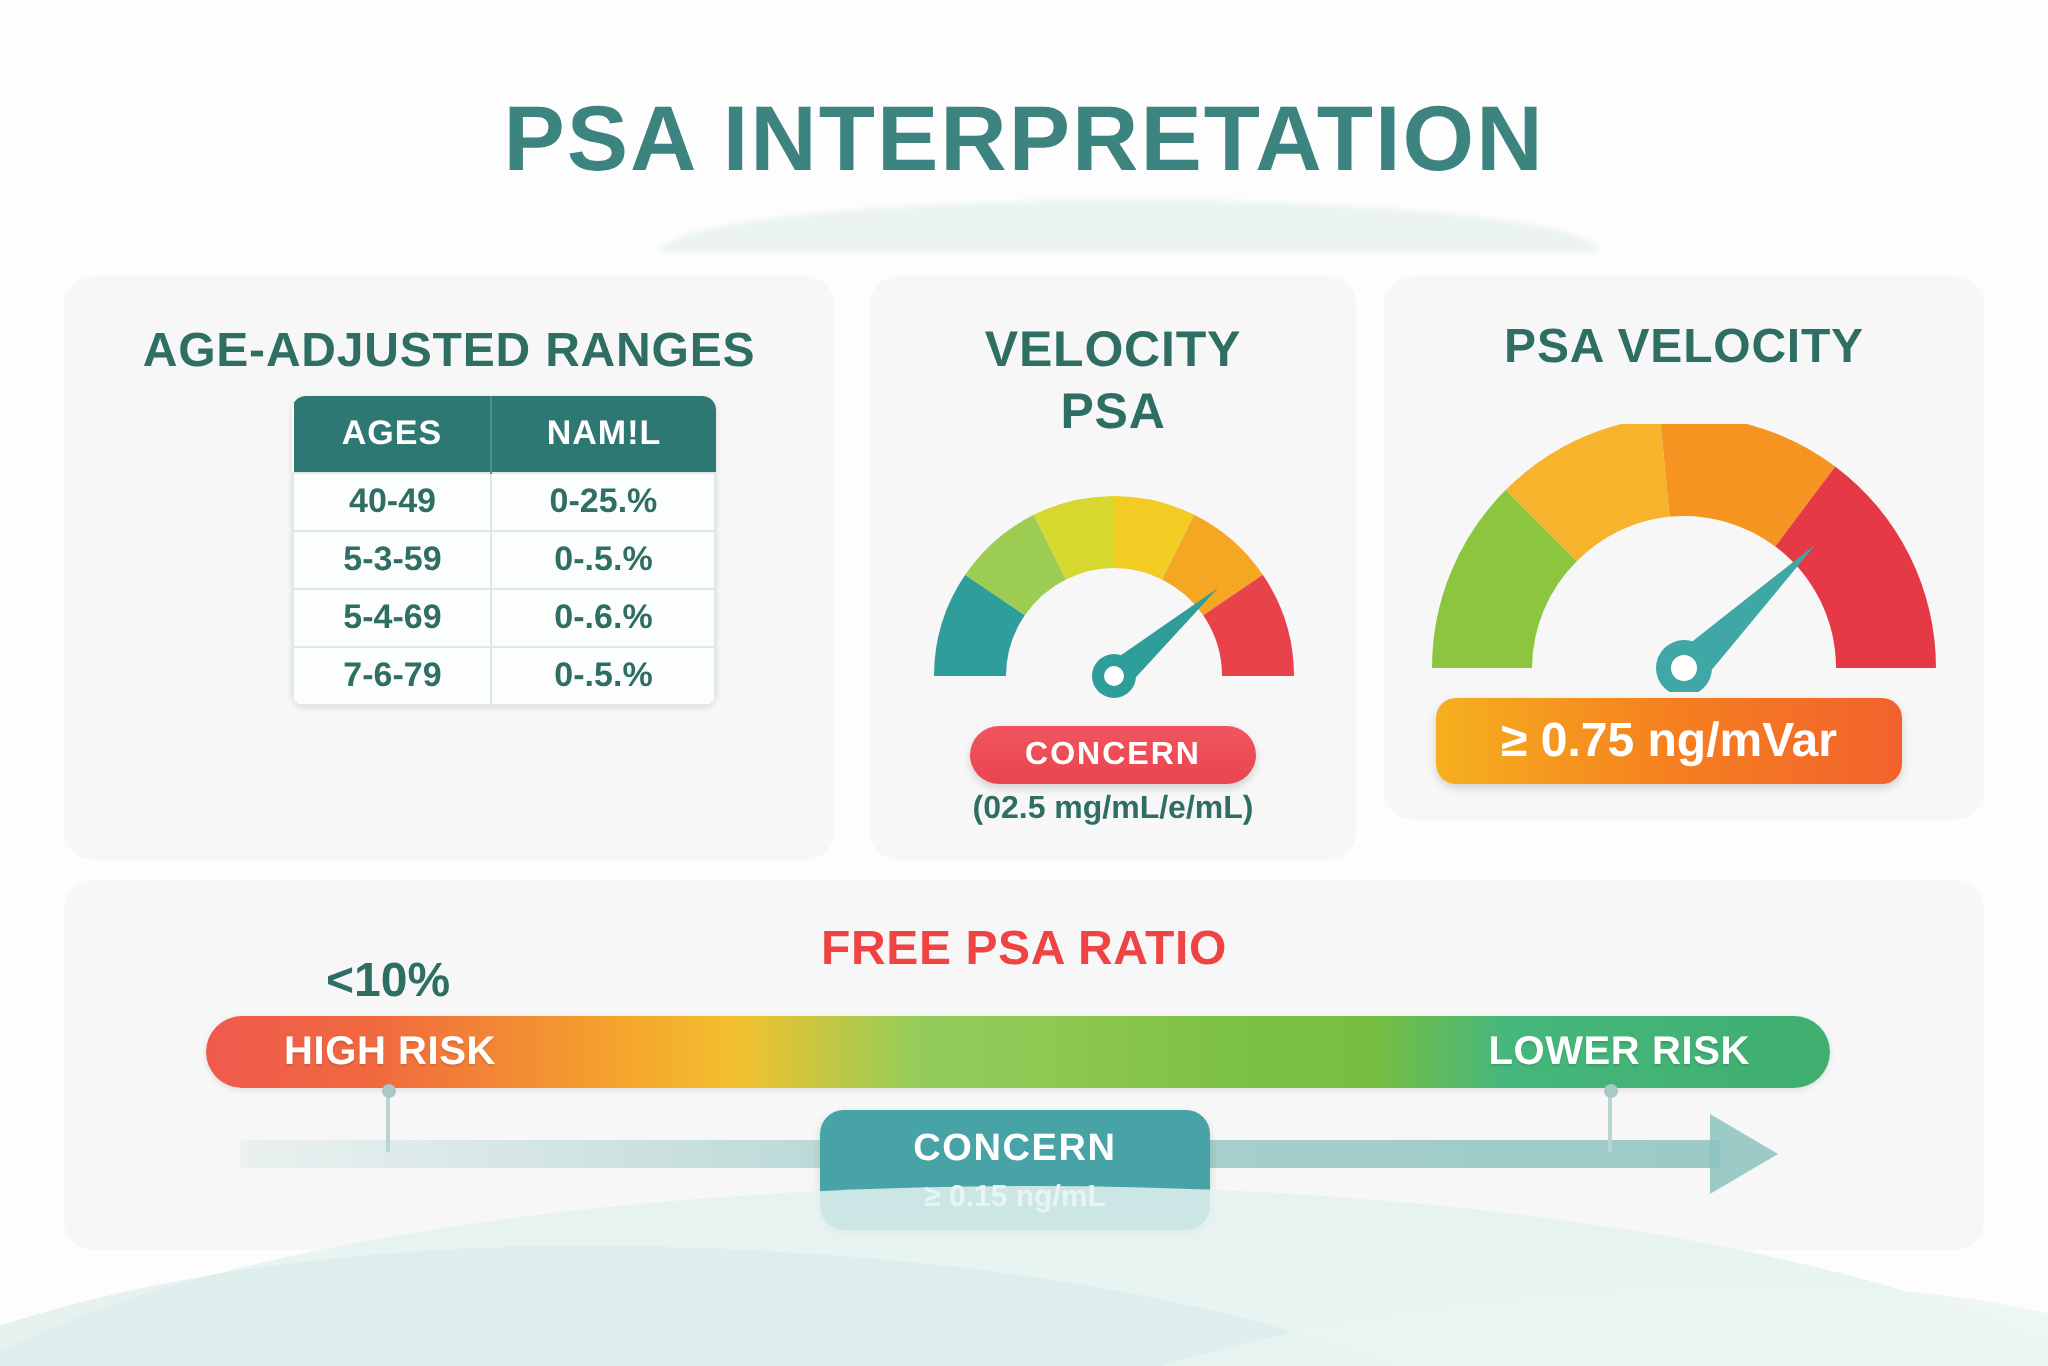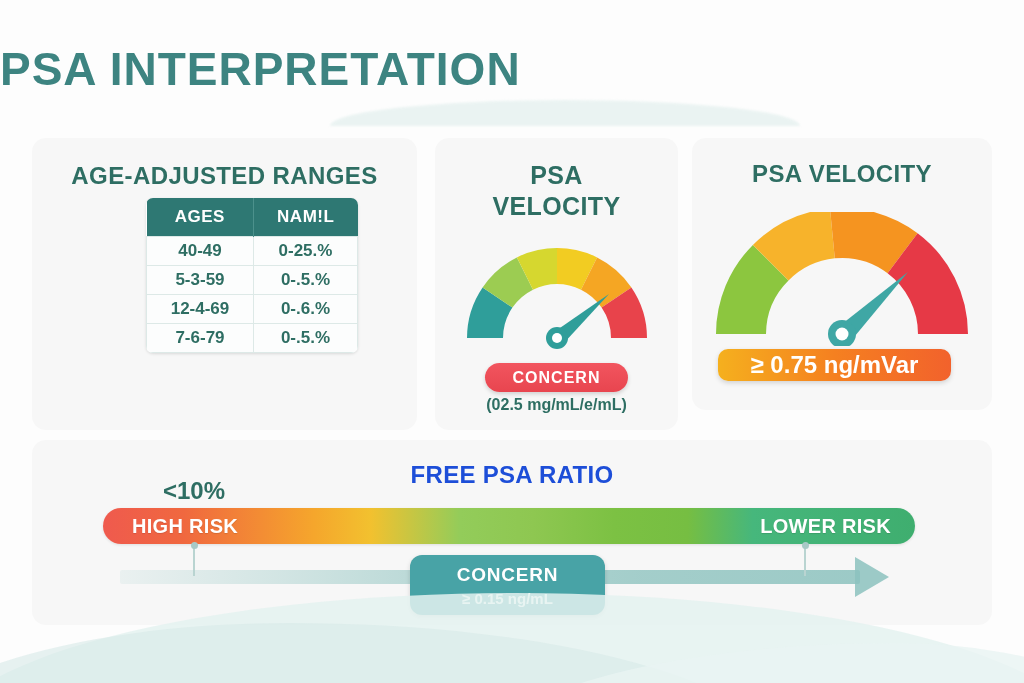--- a/index.html
+++ b/index.html
@@ -42,20 +42,21 @@
     position: absolute; right: -150px; bottom: -80px;
     width: 700px; height: 120px;
     background: #e8f4f2;
     border-radius: 60% 40% 0 0 / 100% 100% 0 0;
     opacity: .8;
   }
 
   
   #title {
     position: absolute; top: 42px; left: 0; width: 1024px;
+    text-align: center;
     font-size: 46px;
     font-weight: 700;
     letter-spacing: 1px;
     color: #3d8481;
   }
 
   
   .card {
     position: absolute;
     background: #f7f7f7;
@@ -128,35 +129,35 @@
     position: absolute; left: 435px; top: 396px; width: 243px;
     text-align: center;
     font-size: 16px; font-weight: 600;
     color: #2e6e63;
   }
 
   
   .gauge-density { position: absolute; left: 703px; top: 212px; }
   .badge-density {
     position: absolute; left: 718px; top: 349px;
-    width: 233px; height: 32px;
+    width: 233px; height: 43px;
     border-radius: 10px;
     background: linear-gradient(90deg,#f5b01e,#f58020,#f2622c);
     color: #ffffff;
     font-size: 24px; font-weight: 700;
     display: flex; align-items: center; justify-content: center;
     box-shadow: 0 2px 5px rgba(0,0,0,.15);
   }
 
   
   #ratio-title {
     position: absolute; left: 32px; top: 461px; width: 960px;
     text-align: center;
     font-size: 24px; font-weight: 700;
-    color: #1d4ed8; letter-spacing: .3px;
+    color: #ef4444; letter-spacing: .3px;
   }
   .ratio-pct {
     position: absolute; top: 477px;
     font-size: 24px; font-weight: 700;
     color: #2e6e63;
     text-align: right;
   }
   #ratio-pct-low  { left: 163px; }
   #ratio-pct-high { left: 752px; margin-top: 28px; }
 
@@ -173,22 +174,22 @@
     display: flex; align-items: center;
     justify-content: space-between;
     box-shadow: 0 1px 3px rgba(0,0,0,.1);
   }
   .risk-label {
     color: #ffffff;
     font-size: 20px; font-weight: 700;
     letter-spacing: .3px;
     text-shadow: 0 1px 1px rgba(0,0,0,.12);
   }
-  #risk-high  { padding-left: 29px; }
-  #risk-lower { padding-right: 24px; }
+  #risk-high  { padding-left: 39px; }
+  #risk-lower { padding-right: 40px; }
 
   
   #ratio-arrow-track {
     position: absolute; left: 120px; top: 570px;
     width: 740px; height: 14px;
     background: linear-gradient(90deg,
       rgba(140,194,190,.12) 0%,
       rgba(140,194,190,.35) 22%,
       rgba(140,194,190,.62) 45%,
       rgba(140,194,190,.78) 70%,
@@ -258,34 +259,34 @@
     <tbody>
       <tr>
         <td>40-49</td>
         <td>0-25.%</td>
       </tr>
       <tr>
         <td>5-3-59</td>
         <td>0-.5.%</td>
       </tr>
       <tr>
-        <td>12-4-69</td>
+        <td>5-4-69</td>
         <td>0-.6.%</td>
       </tr>
       <tr>
         <td>7-6-79</td>
         <td>0-.5.%</td>
       </tr>
     </tbody>
   </table>
 
   <div class="card" id="card-velocity">
     <div class="card-title" id="velocity-title">
+      <div>VELOCITY</div>
       <div>PSA</div>
-      <div>VELOCITY</div>
     </div>
   </div>
 
   <div class="gauge-velocity">
     <svg width="198" height="112" viewBox="0 0 198 112">
       <g transform="translate(99,100)">
         <path d="M -90 0 A 90 90 0 0 1 -74.4 -50.6 L -44.6 -30.4 A 54 54 0 0 0 -54 0 Z" fill="#2f9e9a"></path>
         <path d="M -74.4 -50.6 A 90 90 0 0 1 -40.1 -80.6 L -24.0 -48.3 A 54 54 0 0 0 -44.6 -30.4 Z" fill="#9ccc52"></path>
         <path d="M -40.1 -80.6 A 90 90 0 0 1 0 -90 L 0 -54 A 54 54 0 0 0 -24.0 -48.3 Z" fill="#d6d72f"></path>
         <path d="M 0 -90 A 90 90 0 0 1 40.1 -80.6 L 24.0 -48.3 A 54 54 0 0 0 0 -54 Z" fill="#f2cc22"></path>

